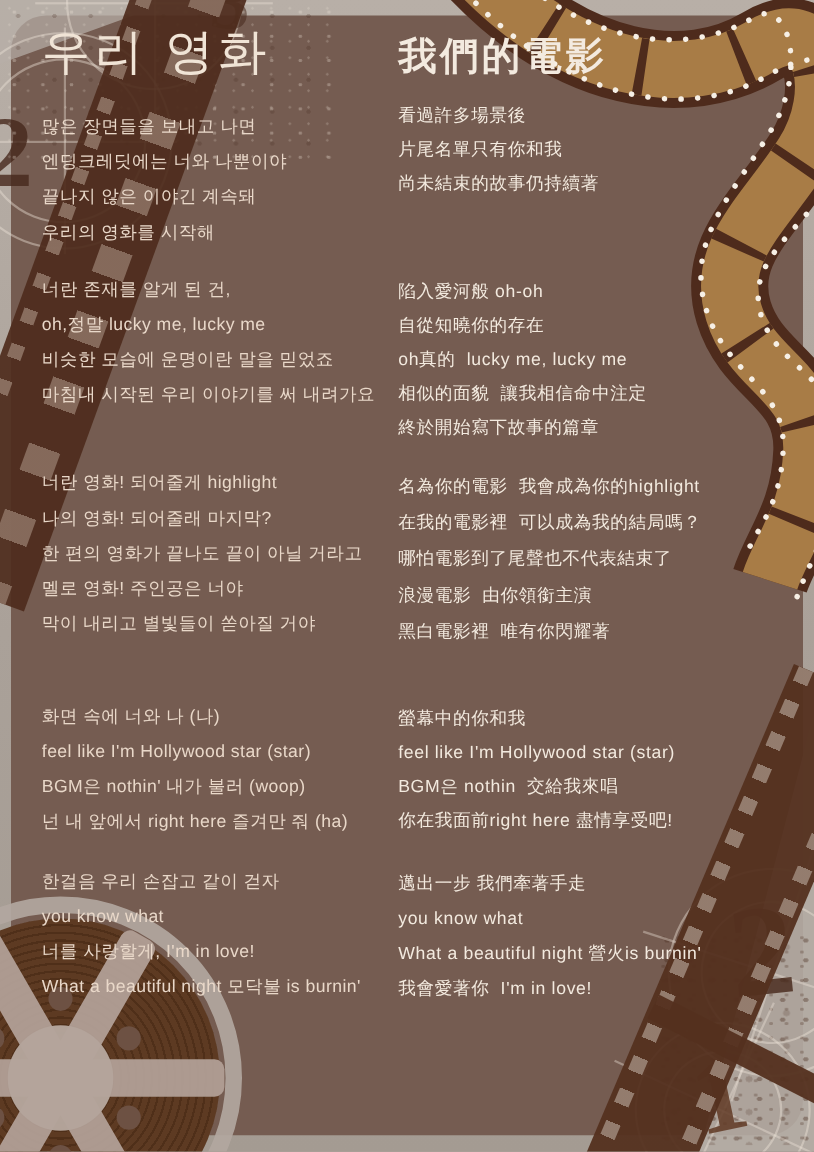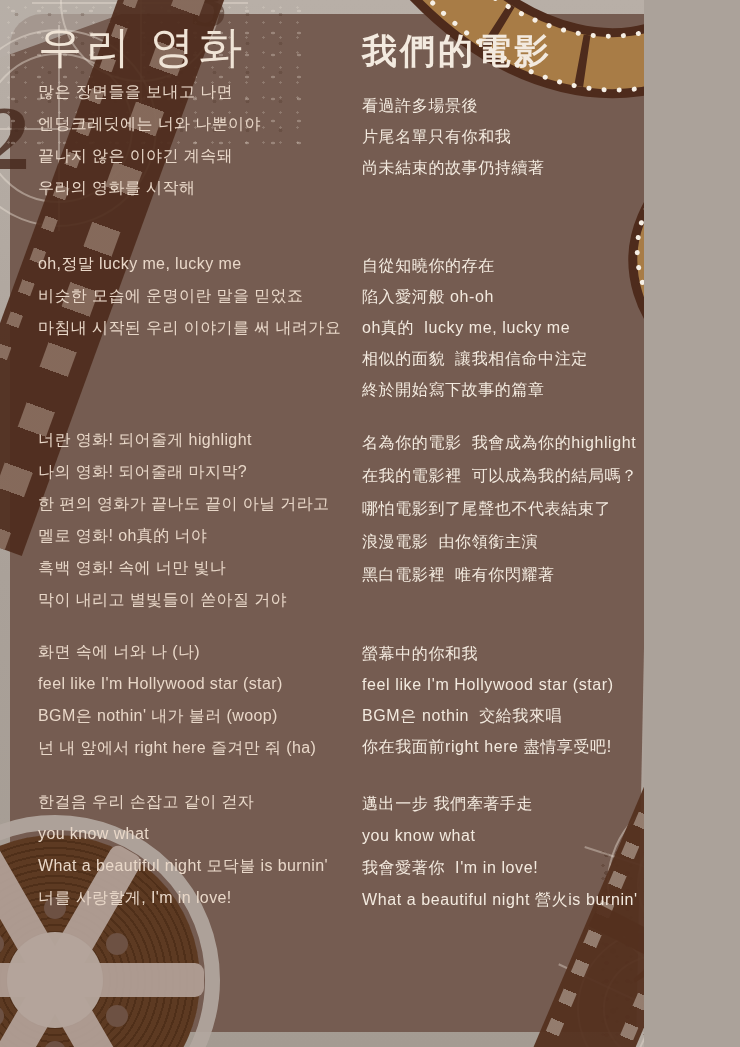--- a/index.html
+++ b/index.html
@@ -1,16 +1,16 @@
 <!DOCTYPE html>
 <html><head>
 <meta charset="utf-8">
 <style>
   html,body{margin:0;padding:0;background:#aba29a;}
-  .canvas{position:relative;width:644px;height:1047px;overflow:hidden;
+  .canvas{position:relative;width:740px;height:1047px;overflow:hidden;
     background:linear-gradient(180deg,#b8afa7 0%,#aaa199 55%,#a49b92 100%);
     font-family:"Liberation Sans",sans-serif;text-decoration:underline;}
   .panel{position:absolute;left:10px;top:14px;width:720px;height:1018px;
     background:#755c51;border-radius:32px;}
 
   
   .wedge-tl{position:absolute;inset:0;background:rgba(183,175,167,.72);
     clip-path:polygon(0 58px,160px 0,40px 0,0 0,0 400px);}
   .wedge-br{position:absolute;inset:0;background:rgba(181,173,165,.88);
     clip-path:polygon(100% 648px,636px 100%,100% 100%);}
@@ -154,77 +154,77 @@
     <path class="rb-edge" d="M 425 -35 C 520 70, 625 82, 692 42 C 748 8, 766 84, 730 140 C 694 196, 650 228, 667 284 C 684 340, 740 346, 738 410 C 736 468, 710 497, 700 528"></path>
     <path class="rb-body" d="M 425 -35 C 520 70, 625 82, 692 42 C 748 8, 766 84, 730 140 C 694 196, 650 228, 667 284 C 684 340, 740 346, 738 410 C 736 468, 710 497, 700 528"></path>
     <path class="rb-rungs" d="M 425 -35 C 520 70, 625 82, 692 42 C 748 8, 766 84, 730 140 C 694 196, 650 228, 667 284 C 684 340, 740 346, 738 410 C 736 468, 710 497, 700 528"></path>
     <path class="rb-dots" d="M 428 -62 C 518 42, 620 55, 685 16 C 716 -3, 734 60, 703 115 C 668 175, 624 216, 641 278 C 659 342, 714 350, 712 408 C 710 460, 688 480, 678 505"></path>
     <path class="rb-dots" d="M 422 -8 C 522 98, 630 109, 699 68 C 780 20, 798 108, 757 165 C 720 217, 676 240, 693 290 C 710 338, 766 342, 764 412 C 762 476, 732 514, 722 551"></path>
   </svg>
 
   <div class="title-k z6">우리 영화</div>
   <div class="title-c z6">我們的電影</div>
 
-  <div class="verse vk z6" style="top:76px">
+  <div class="verse vk z6" style="top:100px">
     <div class="ln">많은 장면들을 보내고 나면</div>
     <div class="ln">엔딩크레딧에는 너와 나뿐이야</div>
     <div class="ln">끝나지 않은 이야긴 계속돼</div>
     <div class="ln">우리의 영화를 시작해</div>
   </div>
   <div class="verse vk z6" style="top:248px">
+    <div class="ln">너란 존재를 알게 된 건,</div>
     <div class="ln">oh,정말 lucky me, lucky me</div>
     <div class="ln">비슷한 모습에 운명이란 말을 믿었죠</div>
     <div class="ln">마침내 시작된 우리 이야기를 써 내려가요</div>
   </div>
   <div class="verse vk z6" style="top:424px">
     <div class="ln">너란 영화! 되어줄게 highlight</div>
     <div class="ln">나의 영화! 되어줄래 마지막?</div>
     <div class="ln">한 편의 영화가 끝나도 끝이 아닐 거라고</div>
-    <div class="ln">멜로 영화! oh真的 너야</div>
-    <div class="ln">흑백 영화! 속에 너만 빛나</div>
+    <div class="ln">멜로 영화! 주인공은 너야</div>
     <div class="ln">막이 내리고 별빛들이 쏟아질 거야</div>
   </div>
   <div class="verse vk z6" style="top:636px">
     <div class="ln">화면 속에 너와 나 (나)</div>
     <div class="ln">feel like I'm Hollywood star (star)</div>
     <div class="ln">BGM은 nothin' 내가 불러 (woop)</div>
     <div class="ln">넌 내 앞에서 right here 즐겨만 줘 (ha)</div>
   </div>
   <div class="verse vk z6" style="top:786px">
     <div class="ln">한걸음 우리 손잡고 같이 걷자</div>
     <div class="ln">you know what</div>
+    <div class="ln">너를 사랑할게, I'm in love!</div>
     <div class="ln">What a beautiful night 모닥불 is burnin'</div>
-    <div class="ln">너를 사랑할게, I'm in love!</div>
   </div>
 
   <div class="verse vc z6" style="top:90px">
     <div class="ln">看過許多場景後</div>
     <div class="ln">片尾名單只有你和我</div>
     <div class="ln">尚未結束的故事仍持續著</div>
   </div>
   <div class="verse vc z6" style="top:250px">
+    <div class="ln">陷入愛河般 oh-oh</div>
     <div class="ln">自從知曉你的存在</div>
-    <div class="ln">陷入愛河般 oh-oh</div>
     <div class="ln">oh真的  lucky me, lucky me</div>
     <div class="ln">相似的面貌  讓我相信命中注定</div>
     <div class="ln">終於開始寫下故事的篇章</div>
   </div>
   <div class="verse vc z6" style="top:426px;line-height:33px">
     <div class="ln">名為你的電影  我會成為你的highlight</div>
     <div class="ln">在我的電影裡  可以成為我的結局嗎？</div>
     <div class="ln">哪怕電影到了尾聲也不代表結束了</div>
     <div class="ln">浪漫電影  由你領銜主演</div>
     <div class="ln">黑白電影裡  唯有你閃耀著</div>
   </div>
   <div class="verse vc z6" style="top:638px">
     <div class="ln">螢幕中的你和我</div>
     <div class="ln">feel like I'm Hollywood star (star)</div>
     <div class="ln">BGM은 nothin  交給我來唱</div>
     <div class="ln">你在我面前right here 盡情享受吧!</div>
   </div>
   <div class="verse vc z6" style="top:788px;line-height:32px">
     <div class="ln">邁出一步 我們牽著手走</div>
     <div class="ln">you know what</div>
+    <div class="ln">What a beautiful night 營火is burnin'</div>
     <div class="ln">我會愛著你  I'm in love!</div>
-    <div class="ln">What a beautiful night 營火is burnin'</div>
   </div>
 
 </div>
 
 </body></html>

